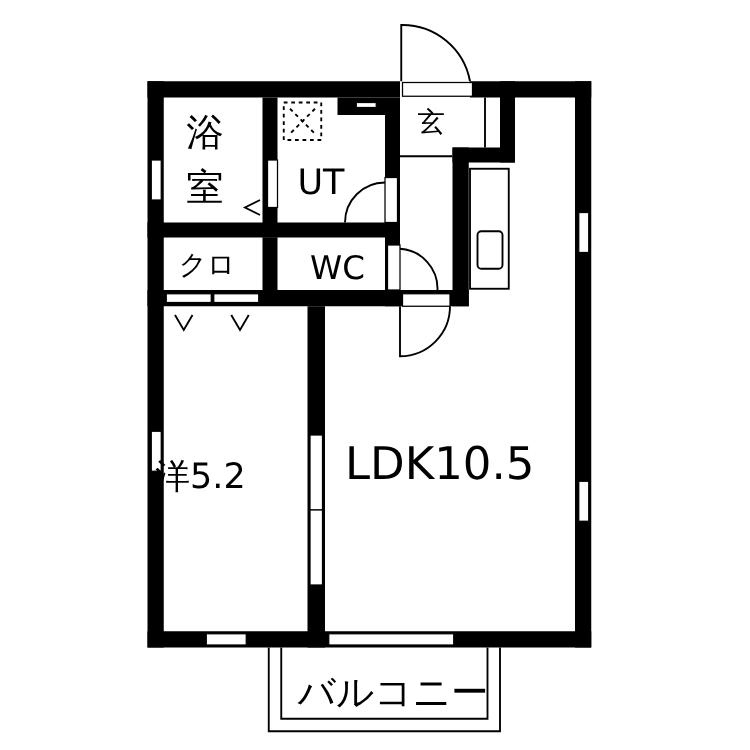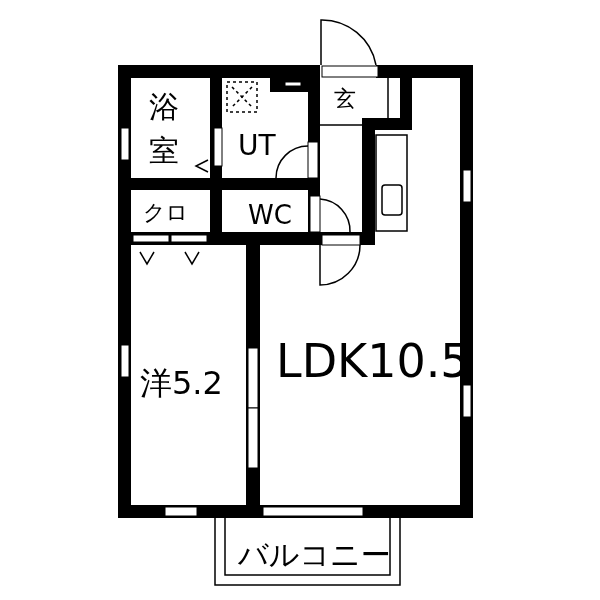--- a/index.html
+++ b/index.html
@@ -103,15 +103,15 @@
     <polyline points="225,518 225,575 390,575 390,518"></polyline>
   </g>
 </svg>
 
 <div class="lbl" style="left:149px;top:92px;font-size:30px;">浴</div>
 <div class="lbl" style="left:149px;top:136px;font-size:30px;">室</div>
 <div class="lbl" style="left:238px;top:132px;font-size:28px;">UT</div>
 <div class="lbl" style="left:334px;top:88px;font-size:22px;">玄</div>
 <div class="lbl" style="left:143px;top:202px;font-size:22px;">クロ</div>
 <div class="lbl" style="left:248px;top:202px;font-size:26px;">WC</div>
-<div class="lbl" style="left:140px;top:367px;font-size:32px;">洋5.2</div>
-<div class="lbl" style="left:276px;top:338px;font-size:46px;">LDK10.5</div>
+<div class="lbl" style="left:124px;top:367px;font-size:28px;">洋5.2</div>
+<div class="lbl" style="left:276px;top:354px;font-size:36px;">LDK10.5</div>
 <div class="lbl" style="left:238px;top:540px;font-size:30px;">バルコニー</div>
 
 </body></html>

